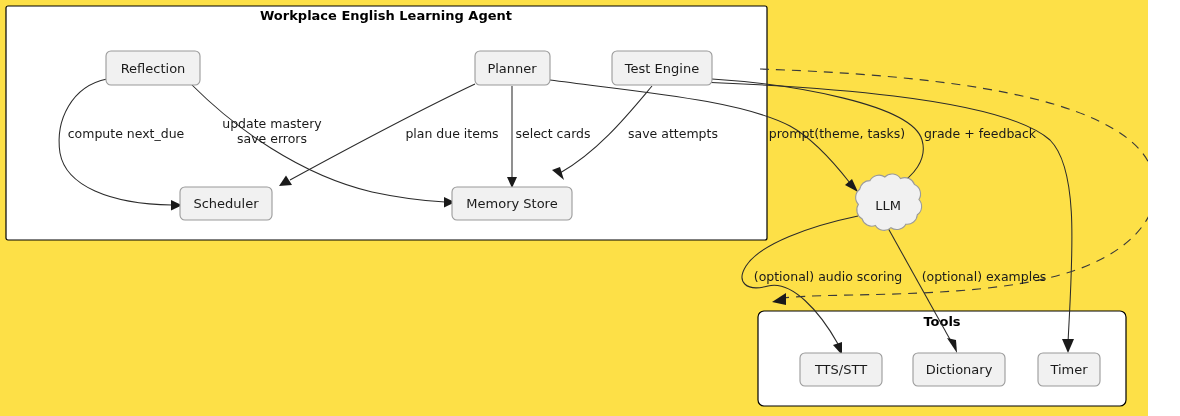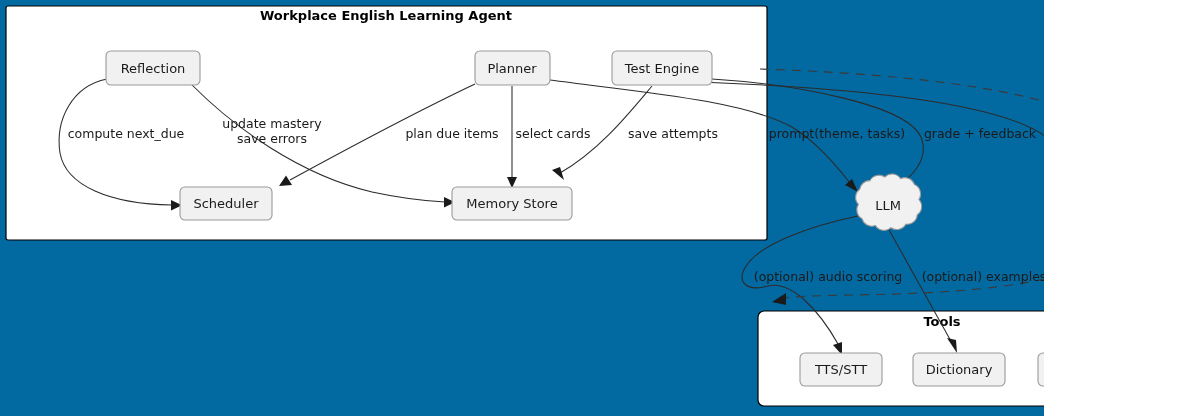--- a/index.html
+++ b/index.html
@@ -1,21 +1,21 @@
 <!DOCTYPE html>
 <html><head>
 <meta charset="utf-8">
 <style>
   html,body{margin:0;padding:0;background:#ffffff;}
   body{
     width:1180px;height:416px;
     font-family:"DejaVu Sans","Liberation Sans",sans-serif;
     -webkit-font-smoothing:antialiased;
   }
-  #stage{position:relative;width:1044px;height:416px;overflow:hidden;background:#0369a1;}
+  #stage{position:relative;width:1148px;height:416px;overflow:hidden;background:#fde047;}
   svg#canvas{position:absolute;left:0;top:0;width:1180px;height:416px;}
 
   .pkg-rect{fill:#ffffff;stroke:#000000;stroke-width:1.2;}
   .pkg-title{
     font-family:"DejaVu Sans","Liberation Sans",sans-serif;
     font-size:13px;font-weight:bold;fill:#000000;text-anchor:middle;
   }
   .node-rect{fill:#F1F1F1;stroke:#9A9A9A;stroke-width:1.1;}
   .node-label{
     font-family:"DejaVu Sans","Liberation Sans",sans-serif;

